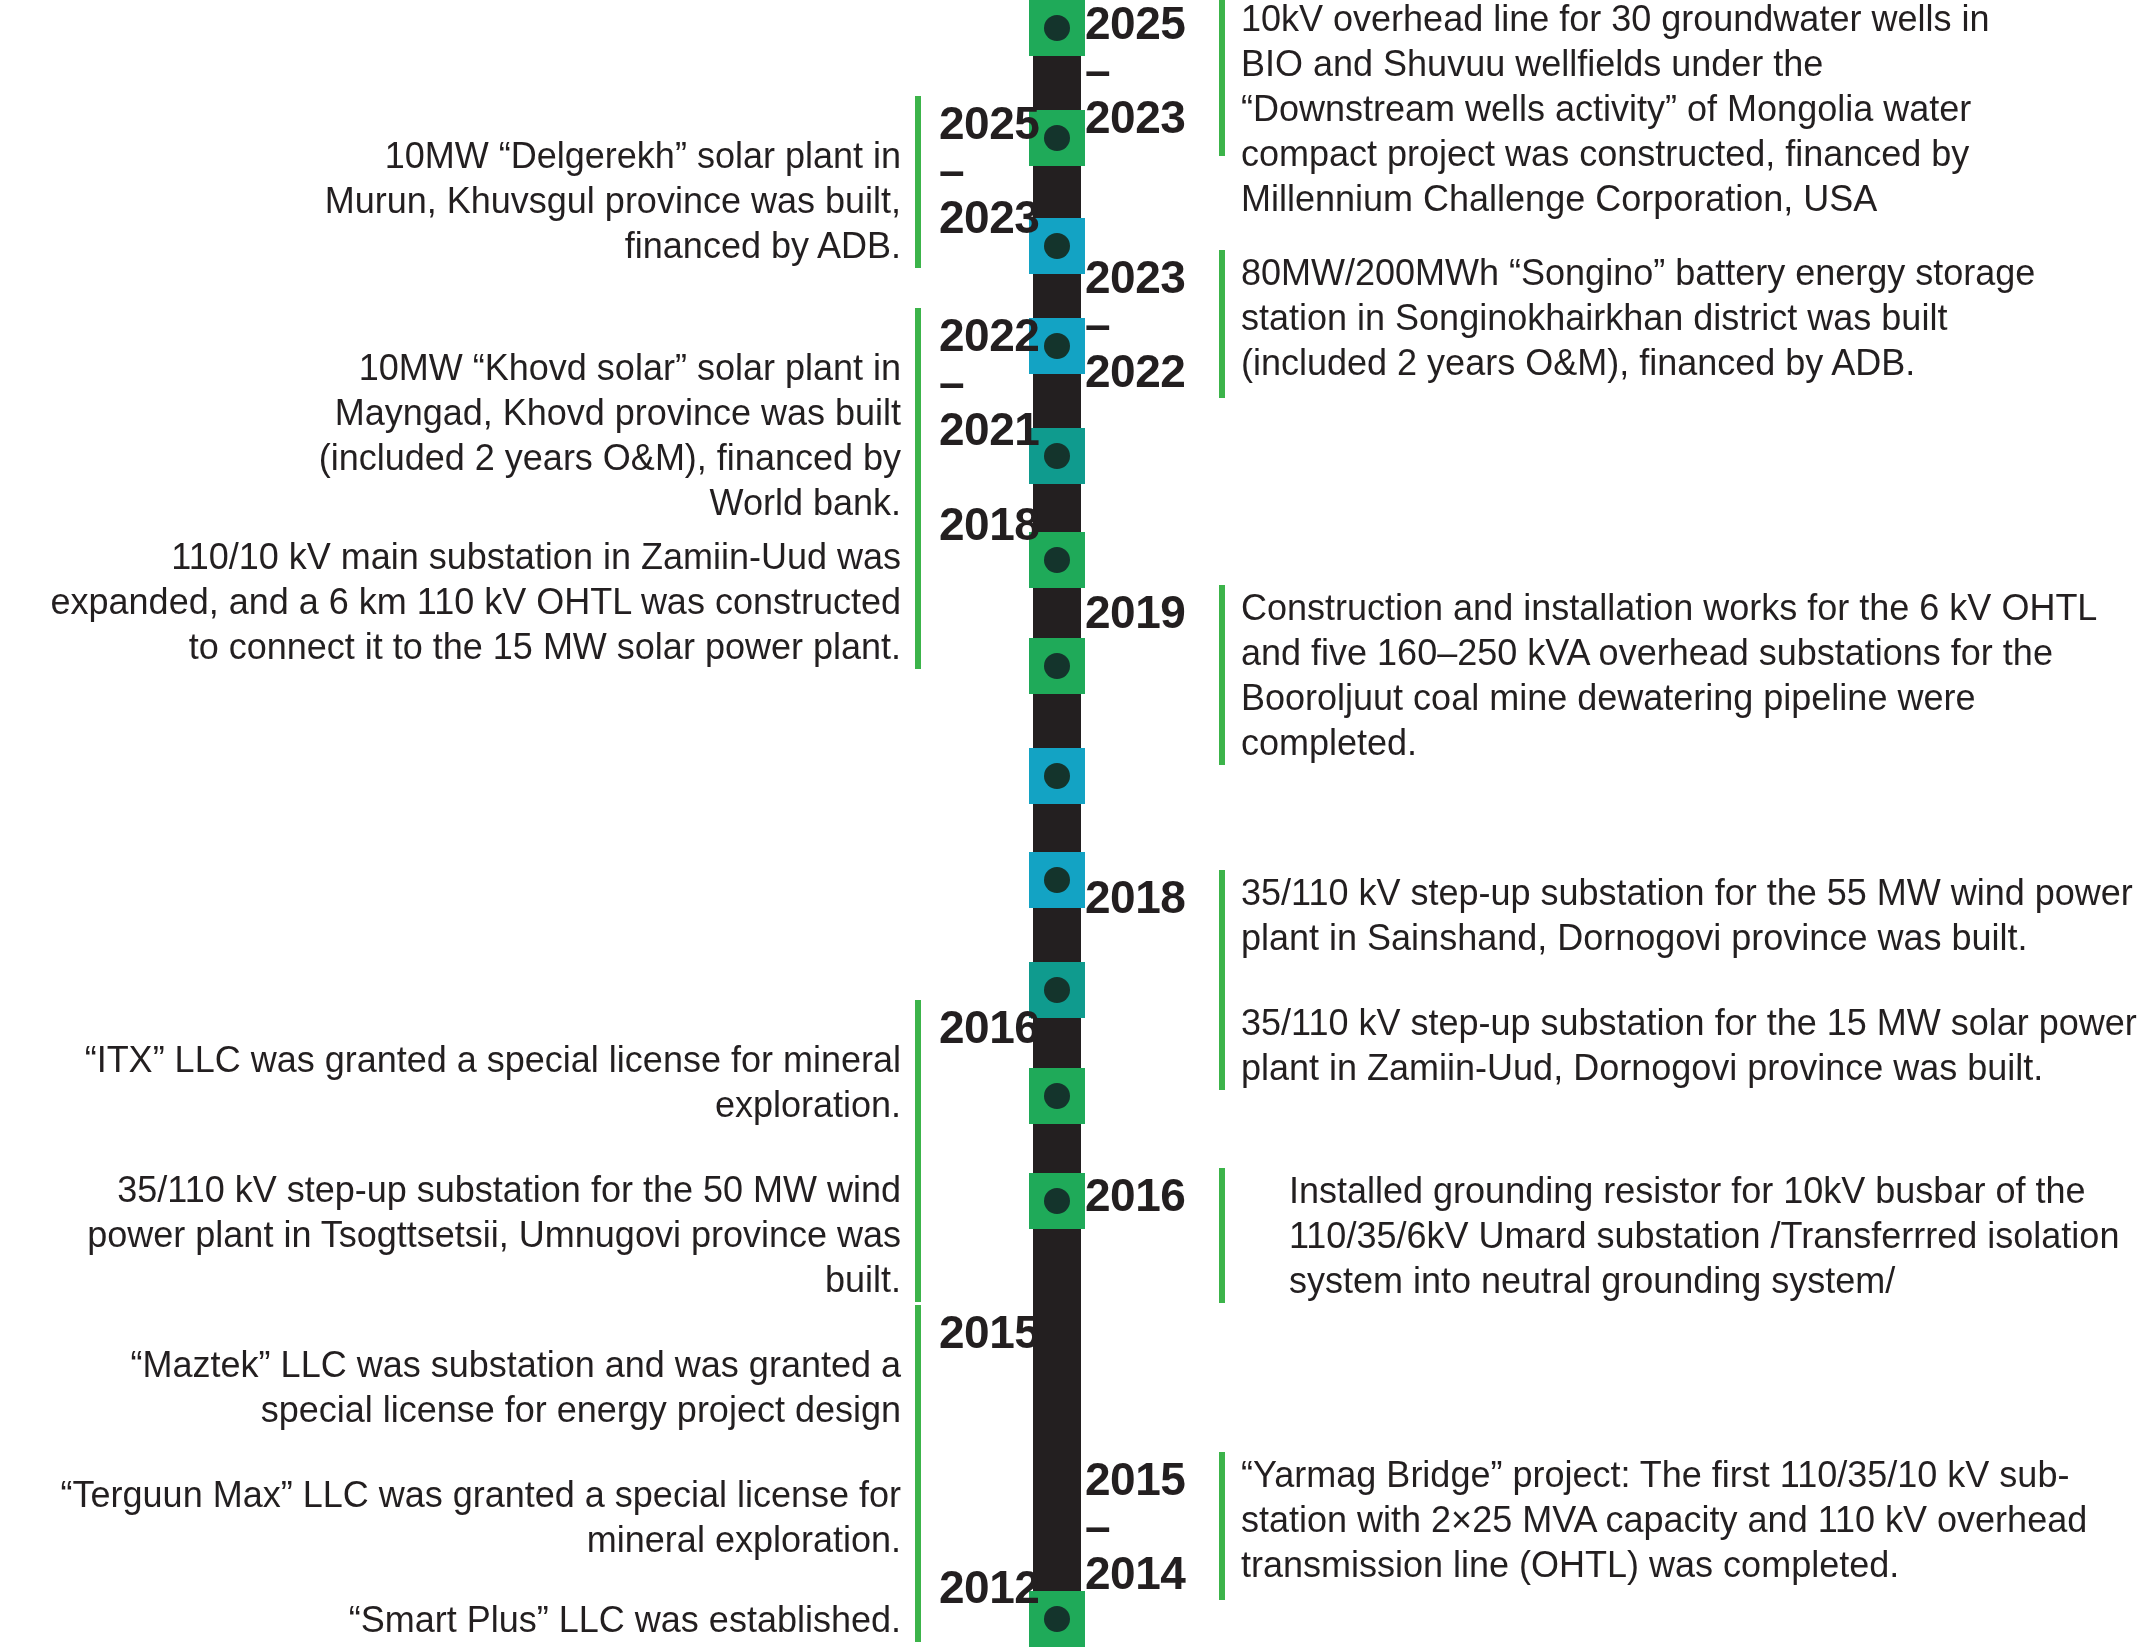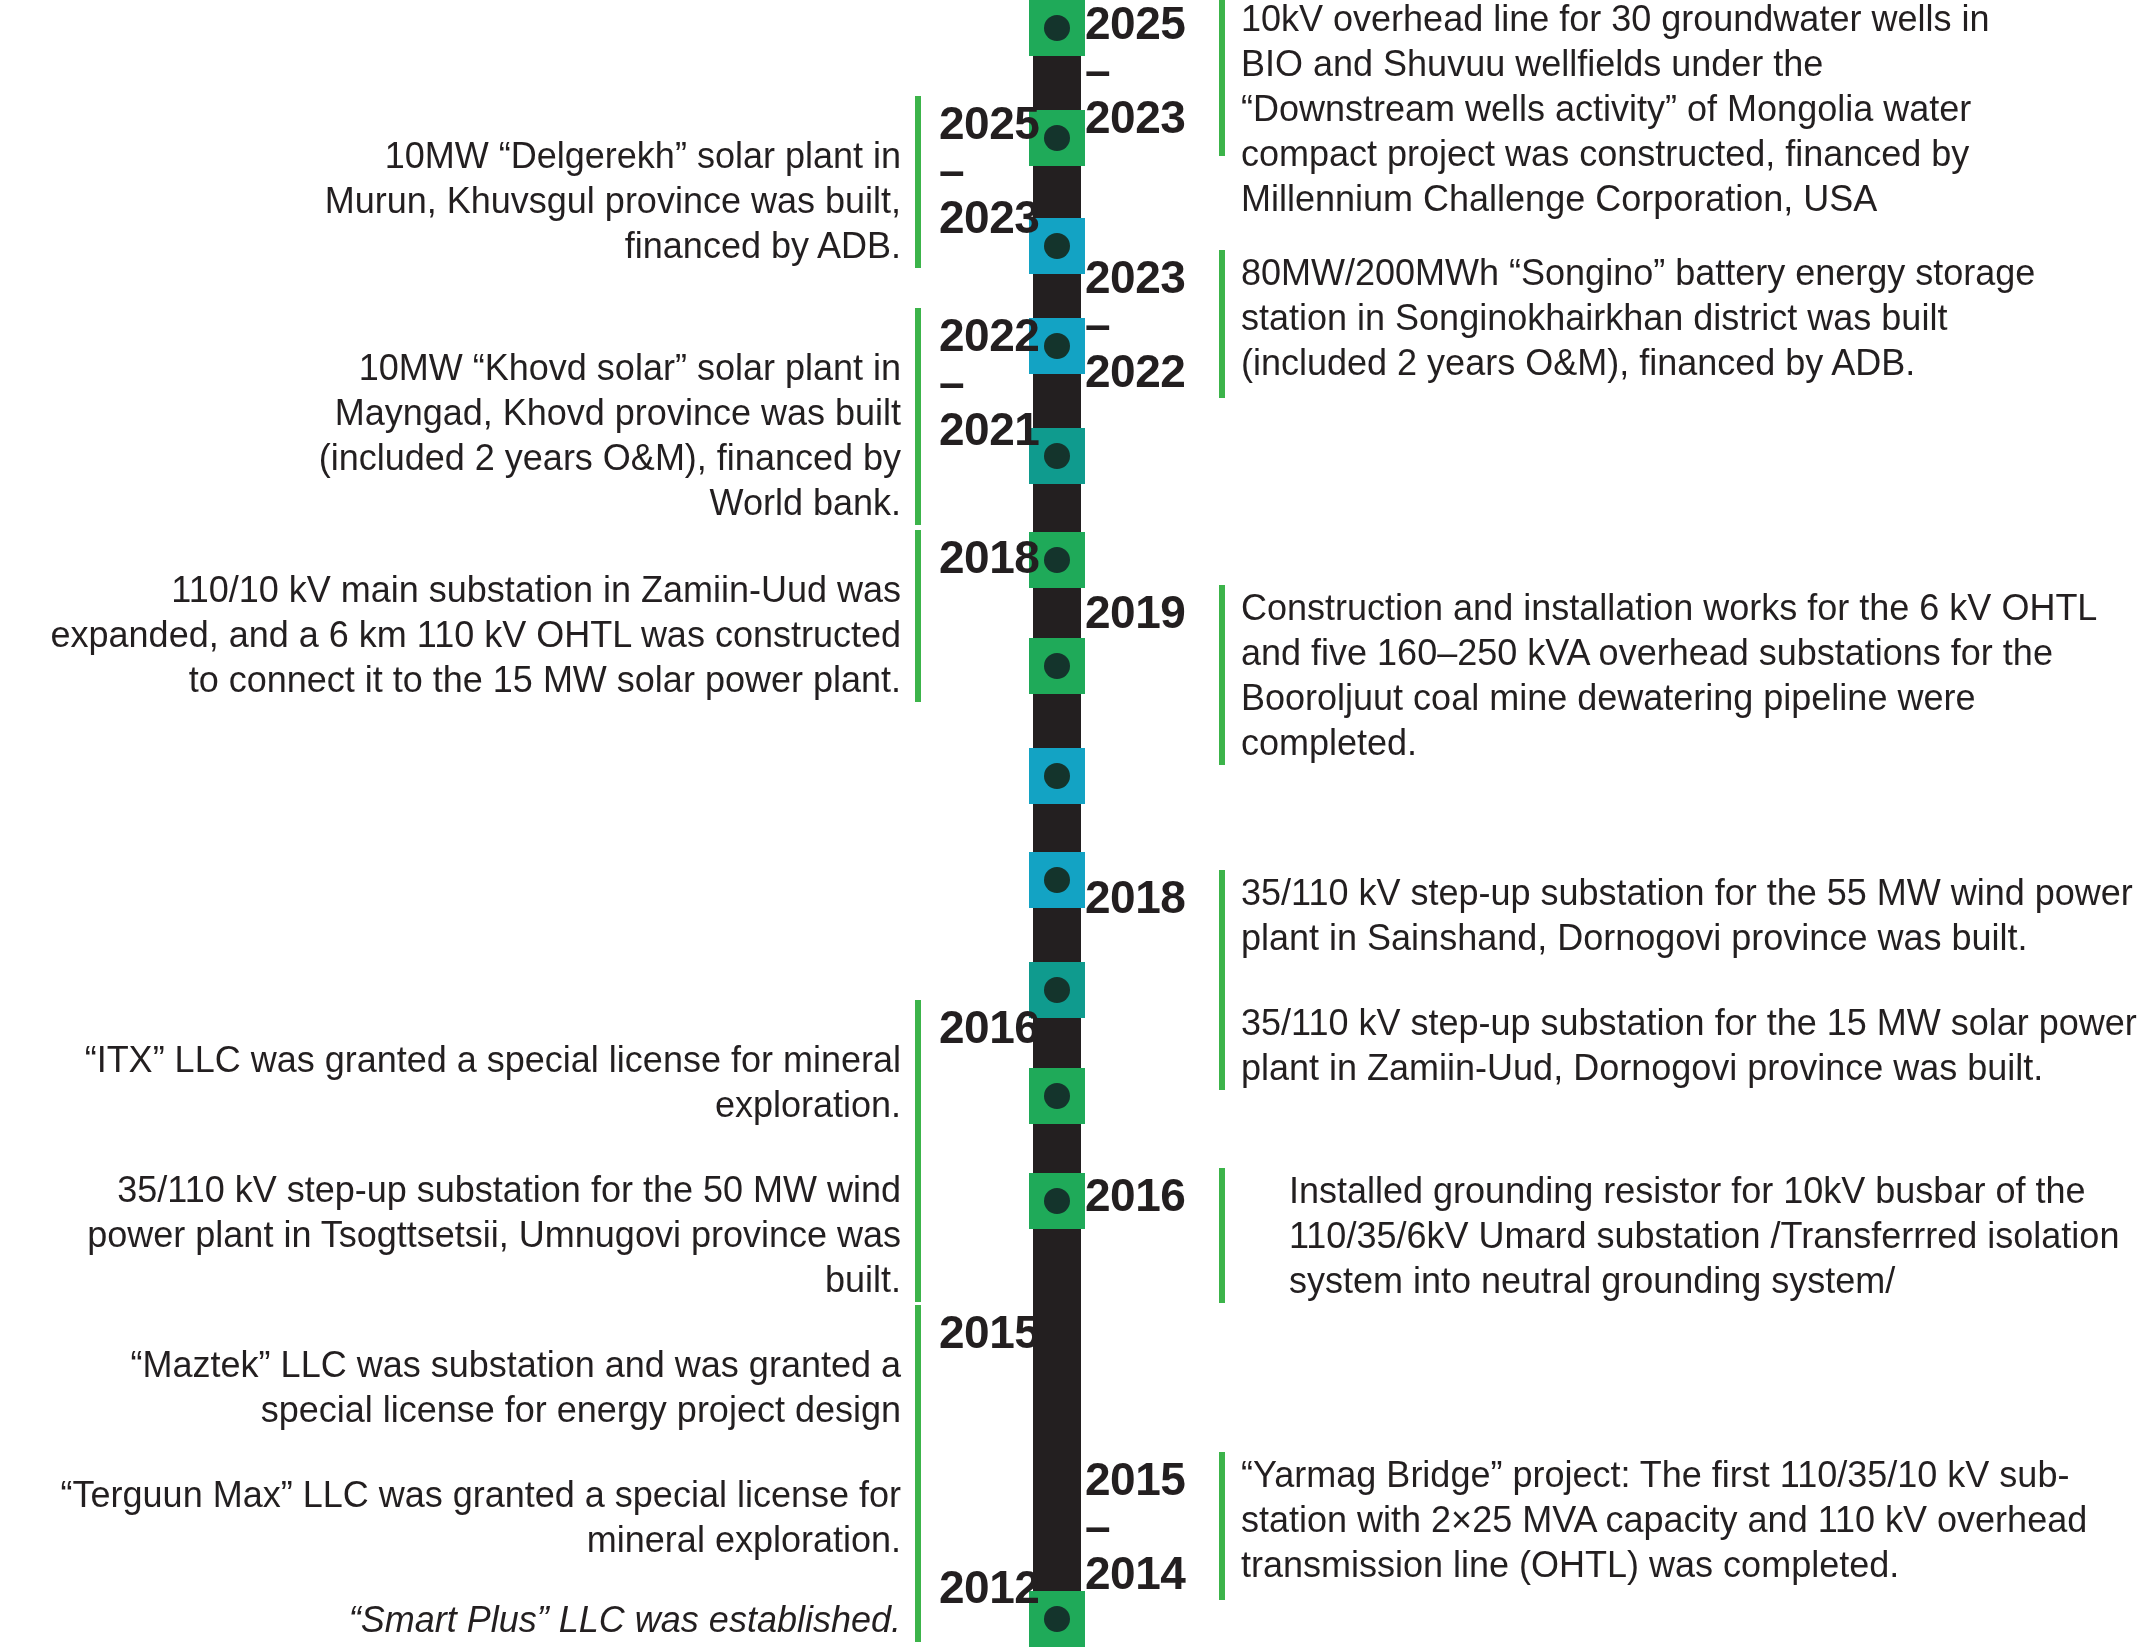--- a/index.html
+++ b/index.html
@@ -144,21 +144,21 @@
 </div>
 
 <div class="row left" style="top:308px;">
   <div class="txtwrap" style="width:600px;">
     <div class="para">10MW “Khovd solar” solar plant in Mayngad, Khovd province was built (included 2 years O&amp;M), financed by World bank.</div>
   </div>
   <div class="bar"></div>
   <div class="year"><span>2022</span><span class="dash">–</span><span>2021</span></div>
 </div>
 
-<div class="row left" style="top:530px;">
+<div class="row left" style="top:497px;">
   <div class="txtwrap" style="width:880px;">
     <div class="para">110/10 kV main substation in Zamiin-Uud was expanded, and a 6 km 110 kV OHTL was constructed to connect it to the 15 MW solar power plant.</div>
   </div>
   <div class="bar"></div>
   <div class="year"><span>2018</span></div>
 </div>
 
 <div class="row left" style="top:1000px;">
   <div class="txtwrap" style="width:855px;">
     <div class="para">“ITX” LLC was granted a special license for mineral exploration.</div>
@@ -171,21 +171,21 @@
 <div class="row left" style="top:1305px;">
   <div class="txtwrap" style="width:855px;">
     <div class="para">“Maztek” LLC was substation and was granted a special license for energy project design</div>
     <div class="para">“Terguun Max” LLC was granted a special license for mineral exploration.</div>
   </div>
   <div class="bar"></div>
   <div class="year"><span>2015</span></div>
 </div>
 
 <div class="row left" style="top:1560px;">
-  <div class="txtwrap" style="width:560px;font-style:italic;">
+  <div class="txtwrap" style="width:560px;">
     <div class="para">“Smart Plus” LLC was established.</div>
   </div>
   <div class="bar"></div>
   <div class="year"><span>2012</span></div>
 </div>
 
 <div class="row right" style="top:-4px;">
   <div class="year"><span>2025</span><span class="dash">–</span><span>2023</span></div>
   <div class="bar" style="align-self:flex-start;height:160px;"></div>
   <div class="txtwrap" style="width:800px;">

